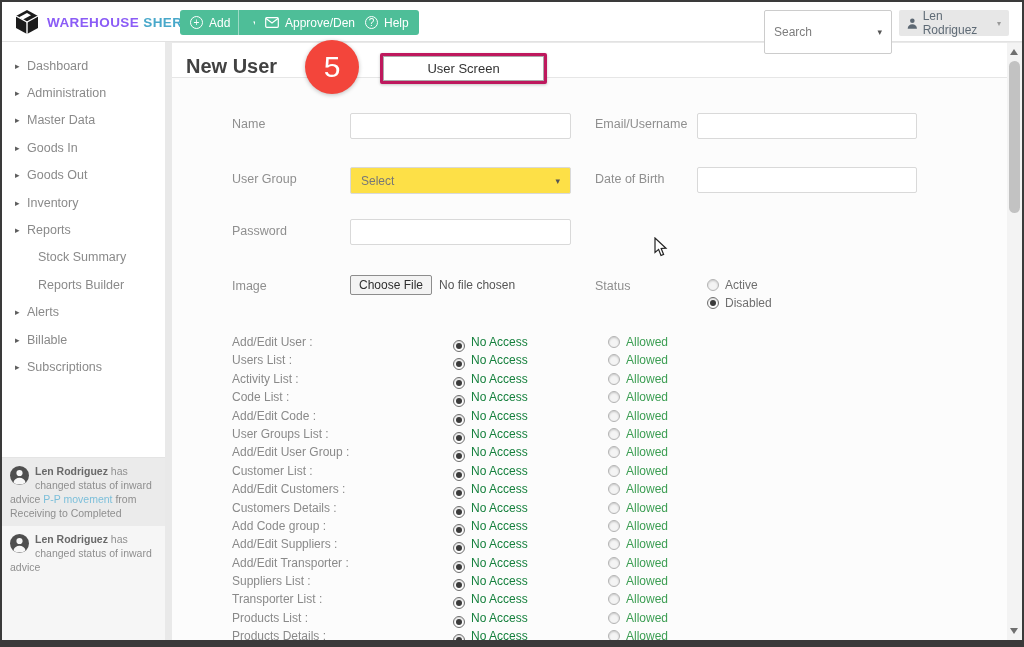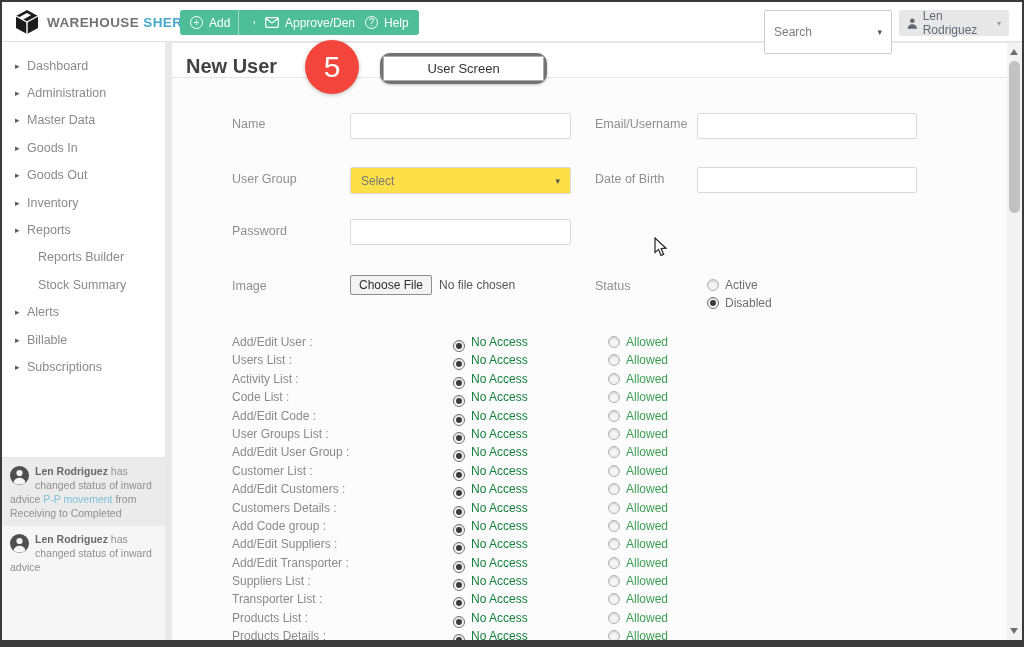--- a/index.html
+++ b/index.html
@@ -4,21 +4,21 @@
 <style>
   * { margin:0; padding:0; box-sizing:border-box; }
   html,body { width:1024px; height:647px; font-family:"Liberation Sans","DejaVu Sans",sans-serif; background:#fff; }
   .screen { position:relative; width:1024px; height:647px; border:2px solid #3a3a3a; background:#fff; overflow:hidden; }
   .bottom-bar { position:absolute; left:0; right:0; bottom:0; height:5px; background:#3a3a3a; z-index:30; }
 
   
   .topbar { position:absolute; left:0; top:0; right:0; height:40px; background:#fff; border-bottom:1px solid #e2e2e2; z-index:6; }
   .brand { position:absolute; left:12px; top:7px; display:flex; align-items:center; gap:7px; }
   .brand-text { font-size:13.5px; font-weight:bold; letter-spacing:.4px; }
-  .brand-primary { color:#737373; }
+  .brand-primary { color:#8b5cf6; }
   .brand-secondary { color:#48a8ca; }
   .tb-btn { position:absolute; top:8px; height:25px; background:#4ebe98; color:#fff; border:none; border-radius:3px;
             font-size:12px; display:flex; align-items:center; padding:0 10px; gap:6px; cursor:pointer; font-family:inherit; }
   .tb-btn .circle-ic { display:inline-flex; width:13px; height:13px; border:1px solid #fff; border-radius:50%;
             align-items:center; justify-content:center; font-size:10px; line-height:1; }
   .btn-add { left:178px; padding-right:0; }
   .btn-add .divider { width:1px; height:25px; background:rgba(255,255,255,.45); margin-left:2px; }
   .btn-add .caret { font-size:9px; padding:0 8px; }
   .btn-approve { left:253px; }
   .btn-help { left:353px; }
@@ -46,21 +46,21 @@
   .act-entry .lnk { color:#7cbfda; cursor:pointer; }
 
   
   .content-bg { position:absolute; left:163px; top:40px; right:0; bottom:5px; background:#e9e9e9; }
   .card { position:absolute; left:170px; top:41px; width:836px; bottom:5px; background:#fcfcfc; overflow:hidden; z-index:3; }
   .card-header { position:absolute; left:0; right:0; top:0; height:35px; background:#fff; border-bottom:1px solid #e6e6e6; }
   .page-title { position:absolute; left:14px; top:0; line-height:47px; font-size:20px; font-weight:bold; color:#424242; }
   .badge-5 { position:absolute; left:303px; top:38px; width:54px; height:54px; border-radius:50%; background:#f3453b;
              color:#fff; font-size:30px; display:flex; align-items:center; justify-content:center; z-index:10;
              box-shadow:0 1px 4px rgba(0,0,0,.25); }
-  .screen-btn { position:absolute; left:378px; top:51px; width:167px; height:31px; border:3px solid #737373; border-radius:10px;
+  .screen-btn { position:absolute; left:378px; top:51px; width:167px; height:31px; border:3px solid #be185d; border-radius:2px;
              background:#fff; z-index:9; box-shadow:0 1px 3px rgba(0,0,0,.22); cursor:pointer; }
   .screen-btn-inner { width:100%; height:100%; border:1px solid #ababab; display:flex; align-items:center; justify-content:center;
              font-size:13px; color:#333; background:#fff; }
 
   
   .f-label { position:absolute; font-size:12.5px; color:#8f8f8f; }
   .f-input { position:absolute; height:26px; border:1px solid #d9d9d9; border-radius:2px; background:#fff; font-size:12px;
              color:#555; padding:0 8px; font-family:inherit; }
   .f-select { position:absolute; height:27px; border:1px solid #d9d9d9; border-radius:2px; background:#fde047; display:flex;
              align-items:center; padding:0 10px; font-size:12px; color:#777; cursor:pointer; }
@@ -172,24 +172,24 @@
         </div>
         <div class="side-item">
           <span class="side-caret">▸</span>
           <span>Inventory</span>
         </div>
         <div class="side-item">
           <span class="side-caret">▸</span>
           <span>Reports</span>
         </div>
         <div class="side-item sub">
+          <span>Stock Summary</span>
+        </div>
+        <div class="side-item sub">
           <span>Reports Builder</span>
-        </div>
-        <div class="side-item sub">
-          <span>Stock Summary</span>
         </div>
         <div class="side-item">
           <span class="side-caret">▸</span>
           <span>Alerts</span>
         </div>
         <div class="side-item">
           <span class="side-caret">▸</span>
           <span>Billable</span>
         </div>
         <div class="side-item">

